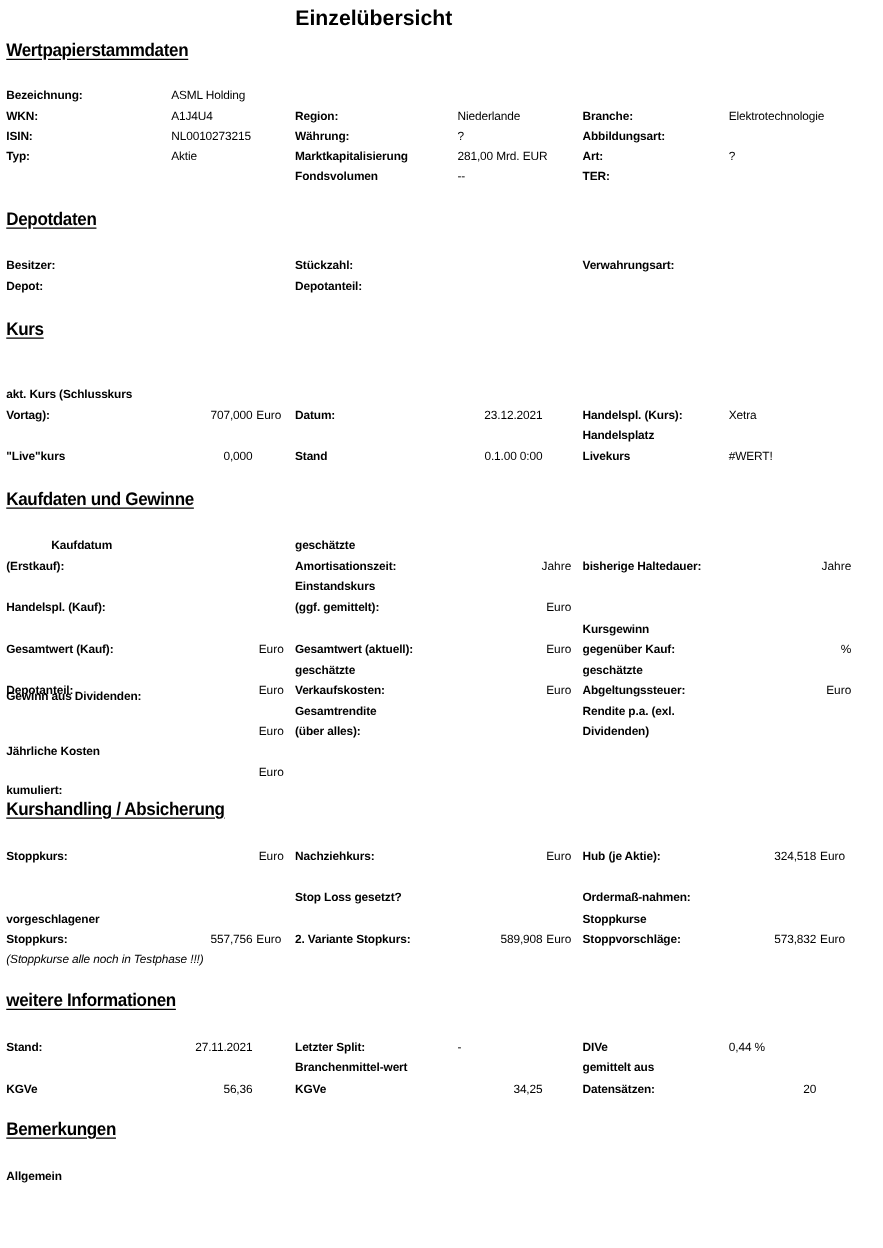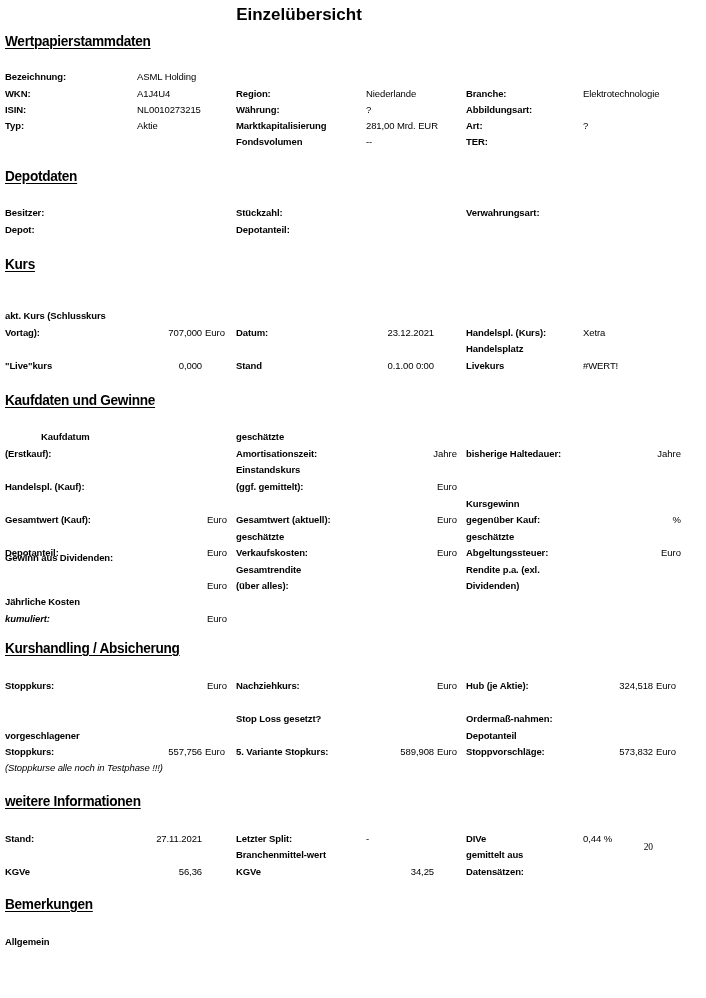--- a/index.html
+++ b/index.html
@@ -155,21 +155,21 @@
   <div class="t b" style="left:5px; top:514px;">Gesamtwert (Kauf):</div>
   <div class="unit r" style="left:160px; top:514px; width:67px;">Euro</div>
 
   <div class="t b" style="left:5px; top:547px;">Depotanteil:</div>
   <div class="unit r" style="left:160px; top:547px; width:67px;">Euro</div>
 
   <div class="t b" style="left:5px; top:552px;">Gewinn aus Dividenden:</div>
   <div class="unit r" style="left:160px; top:580px; width:67px;">Euro</div>
 
   <div class="t b" style="left:5px; top:596px;">Jährliche Kosten</div>
-  <div class="t b" style="left:5px; top:613px;font-style:italic;">kumuliert:</div>
+  <div class="t b" style="left:5px; top:627px;">kumuliert:</div>
   <div class="unit r" style="left:160px; top:613px; width:67px;">Euro</div>
 
   <div class="t b" style="left:236px; top:431px;">geschätzte</div>
   <div class="t b" style="left:236px; top:448px;">Amortisationszeit:</div>
   <div class="unit r" style="left:390px; top:448px; width:67px;">Jahre</div>
 
   <div class="t b" style="left:236px; top:464px;">Einstandskurs</div>
   <div class="t b" style="left:236px; top:481px;">(ggf. gemittelt):</div>
   <div class="unit r" style="left:390px; top:481px; width:67px;">Euro</div>
 
@@ -207,30 +207,30 @@
   <div class="t r" style="left:110px; top:746px; width:92px;">557,756</div>
   <div class="unit" style="left:205px; top:746px;">Euro</div>
 
   <div class="t ital" style="left:5px; top:762px; font-weight:normal;">(Stoppkurse alle noch in Testphase !!!)</div>
 
   <div class="t b" style="left:236px; top:680px;">Nachziehkurs:</div>
   <div class="unit r" style="left:390px; top:680px; width:67px;">Euro</div>
 
   <div class="t b" style="left:236px; top:713px;">Stop Loss gesetzt?</div>
 
-  <div class="t b" style="left:236px; top:746px;">5. Variante Stopkurs:</div>
+  <div class="t b" style="left:236px; top:746px;">2. Variante Stopkurs:</div>
   <div class="t r" style="left:340px; top:746px; width:94px;">589,908</div>
   <div class="unit" style="left:437px; top:746px;">Euro</div>
 
   <div class="t b" style="left:466px; top:680px;">Hub (je Aktie):</div>
   <div class="t r" style="left:565px; top:680px; width:88px;">324,518</div>
   <div class="unit" style="left:656px; top:680px;">Euro</div>
 
   <div class="t b" style="left:466px; top:713px;">Ordermaß-nahmen:</div>
-  <div class="t b" style="left:466px; top:730px;">Depotanteil</div>
+  <div class="t b" style="left:466px; top:730px;">Stoppkurse</div>
   <div class="t b" style="left:466px; top:746px;">Stoppvorschläge:</div>
   <div class="t r" style="left:565px; top:746px; width:88px;">573,832</div>
   <div class="unit" style="left:656px; top:746px;">Euro</div>
 
   <div class="section-head" style="left:5px; top:793px;">weitere Informationen</div>
 
   <div class="t b" style="left:5px; top:833px;">Stand:</div>
   <div class="t r" style="left:110px; top:833px; width:92px;">27.11.2021</div>
 
   <div class="t b" style="left:5px; top:866px;">KGVe</div>
@@ -243,19 +243,19 @@
 
   <div class="t b" style="left:236px; top:866px;">KGVe</div>
   <div class="t r" style="left:340px; top:866px; width:94px;">34,25</div>
 
   <div class="t b" style="left:466px; top:833px;">DIVe</div>
   <div class="t" style="left:583px; top:833px;">0,44 %</div>
 
   <div class="t b" style="left:466px; top:849px;">gemittelt aus</div>
 
   <div class="t b" style="left:466px; top:866px;">Datensätzen:</div>
-  <div class="t r" style="left:565px; top:842px; width:88px;font-family:Liberation Serif, serif;">20</div>
+  <div class="t r" style="left:565px; top:866px; width:88px;">20</div>
 
   <div class="section-head" style="left:5px; top:896px;">Bemerkungen</div>
 
   <div class="t b" style="left:5px; top:936px;">Allgemein</div>
 
 </div>
 
 </body></html>

